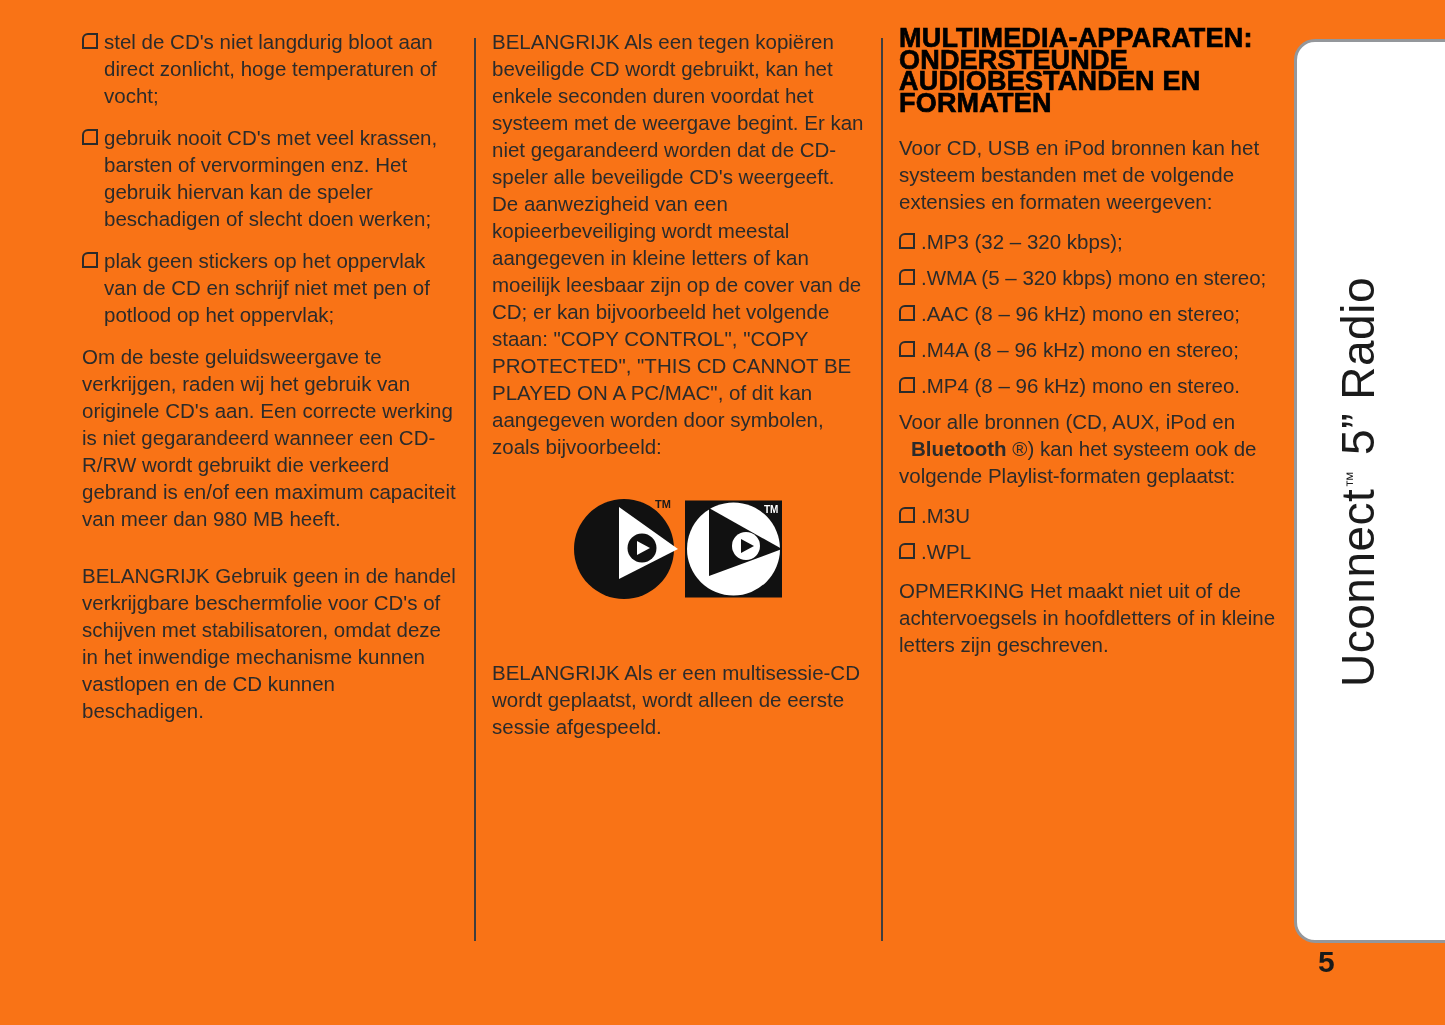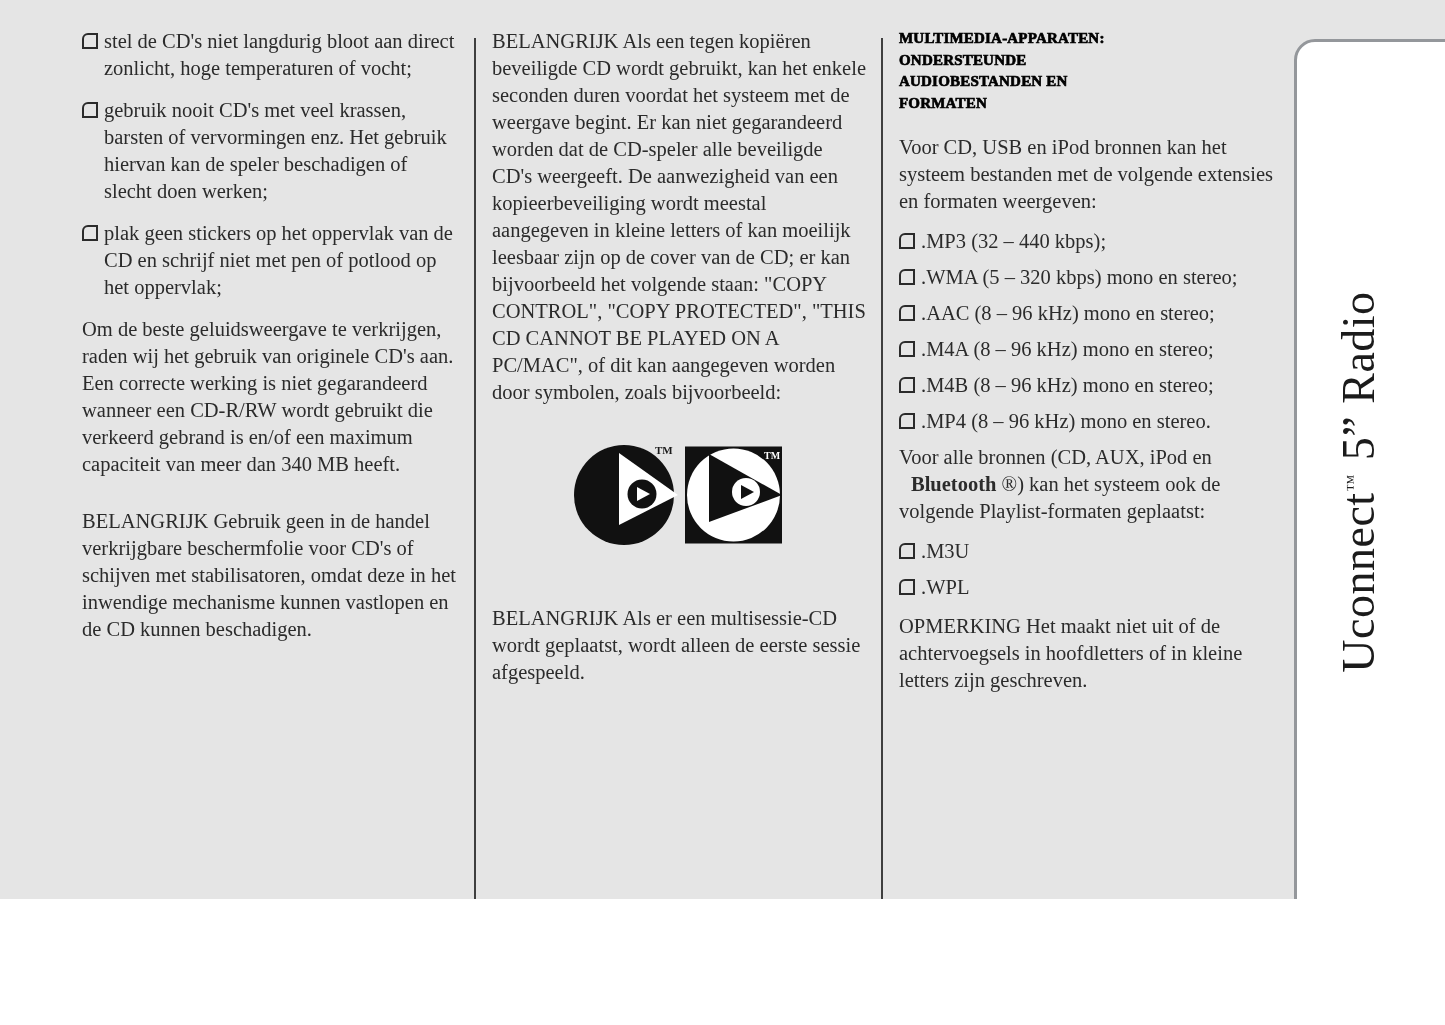--- a/index.html
+++ b/index.html
@@ -1,22 +1,22 @@
 <!DOCTYPE html>
 <html><head>
 <meta charset="utf-8">
 <style>
   html, body { margin: 0; padding: 0; background: #ffffff; }
   .page {
     position: relative;
     width: 1445px;
-    height: 899px;
-    background: #e5e5e5;
+    height: 1025px;
+    background: #f97316;
     overflow: hidden;
-    font-family: Liberation Serif, serif;
+    font-family: Liberation Sans, sans-serif;
     color: #2b2b2b;
     font-size: 20.5px;
     line-height: 27px;
   }
   .col { position: absolute; top: 28px; }
   .col1 { left: 82px;  width: 376px; }
   .col2 { left: 492px; width: 374px; }
   .col3 { left: 899px; width: 384px; }
 
   .divider {
@@ -51,21 +51,21 @@
     display: flex;
     justify-content: center;
     align-items: center;
     margin: 37px 0 58px 0;
   }
   .logos svg { display: block; }
 
   
   .heading {
     margin: 0 0 20px 0;
-    font-size: 15px;
+    font-size: 27px;
     line-height: 21.5px;
     font-weight: bold;
     color: #000000;
     letter-spacing: 0.2px;
     white-space: pre-line;
     -webkit-text-stroke: 0.7px #000000;
   }
   .col3 .intro { margin-bottom: 13px; }
   .col3 .para-bt { margin: 8px 0 13px 0; }
   .col3 .para-note { margin-top: 12px; }
@@ -123,21 +123,21 @@
       <span>stel de CD's niet langdurig bloot aan direct zonlicht, hoge temperaturen of vocht;</span>
     </div>
     <div class="bullet-item">
       <span class="bullet-box"></span>
       <span>gebruik nooit CD's met veel krassen, barsten of vervormingen enz. Het gebruik hiervan kan de speler beschadigen of slecht doen werken;</span>
     </div>
     <div class="bullet-item">
       <span class="bullet-box"></span>
       <span>plak geen stickers op het oppervlak van de CD en schrijf niet met pen of potlood op het oppervlak;</span>
     </div>
-    <p class="para gap-top-md">Om de beste geluidsweergave te verkrijgen, raden wij het gebruik van originele CD's aan. Een correcte werking is niet gegarandeerd wanneer een CD-R/RW wordt gebruikt die verkeerd gebrand is en/of een maximum capaciteit van meer dan 340 MB heeft.</p>
+    <p class="para gap-top-md">Om de beste geluidsweergave te verkrijgen, raden wij het gebruik van originele CD's aan. Een correcte werking is niet gegarandeerd wanneer een CD-R/RW wordt gebruikt die verkeerd gebrand is en/of een maximum capaciteit van meer dan 980 MB heeft.</p>
     <p class="para gap-top-lg">BELANGRIJK Gebruik geen in de handel verkrijgbare beschermfolie voor CD's of schijven met stabilisatoren, omdat deze in het inwendige mechanisme kunnen vastlopen en de CD kunnen beschadigen.</p>
   </div>
 
   <div class="divider d1"></div>
 
   <div class="col col2">
     <p class="para">BELANGRIJK Als een tegen kopiëren beveiligde CD wordt gebruikt, kan het enkele seconden duren voordat het systeem met de weergave begint. Er kan niet gegarandeerd worden dat de CD-speler alle beveiligde CD's weergeeft. De aanwezigheid van een kopieerbeveiliging wordt meestal aangegeven in kleine letters of kan moeilijk leesbaar zijn op de cover van de CD; er kan bijvoorbeeld het volgende staan: "COPY CONTROL", "COPY PROTECTED", "THIS CD CANNOT BE PLAYED ON A PC/MAC", of dit kan aangegeven worden door symbolen, zoals bijvoorbeeld:</p>
 
     <div class="logos">
 
@@ -166,37 +166,33 @@
 
   <div class="col col3">
     <h1 class="heading">MULTIMEDIA-APPARATEN:
 ONDERSTEUNDE
 AUDIOBESTANDEN EN
 FORMATEN</h1>
     <p class="para intro">Voor CD, USB en iPod bronnen kan het systeem bestanden met de volgende extensies en formaten weergeven:</p>
 
     <div class="bullet-item">
       <span class="bullet-box"></span>
-      <span>.MP3 (32 – 440 kbps);</span>
+      <span>.MP3 (32 – 320 kbps);</span>
     </div>
     <div class="bullet-item">
       <span class="bullet-box"></span>
       <span>.WMA (5 – 320 kbps) mono en stereo;</span>
     </div>
     <div class="bullet-item">
       <span class="bullet-box"></span>
       <span>.AAC (8 – 96 kHz) mono en stereo;</span>
     </div>
     <div class="bullet-item">
       <span class="bullet-box"></span>
       <span>.M4A (8 – 96 kHz) mono en stereo;</span>
-    </div>
-    <div class="bullet-item">
-      <span class="bullet-box"></span>
-      <span>.M4B (8 – 96 kHz) mono en stereo;</span>
     </div>
     <div class="bullet-item">
       <span class="bullet-box"></span>
       <span>.MP4 (8 – 96 kHz) mono en stereo.</span>
     </div>
 
     <p class="para para-bt"><span>Voor alle bronnen (CD, AUX, iPod en </span><span class="bold">Bluetooth</span><span> ®) kan het systeem ook de volgende Playlist-formaten geplaatst:</span></p>
 
     <div class="bullet-item">
       <span class="bullet-box"></span>

